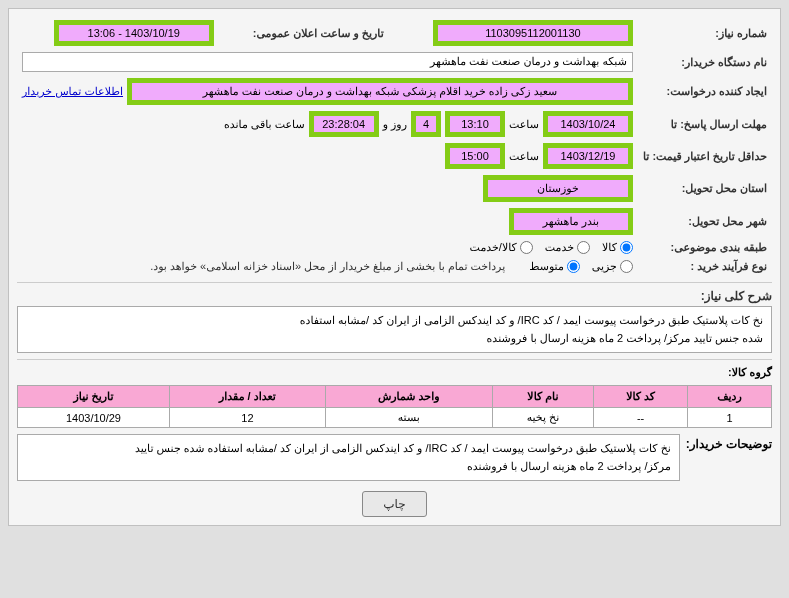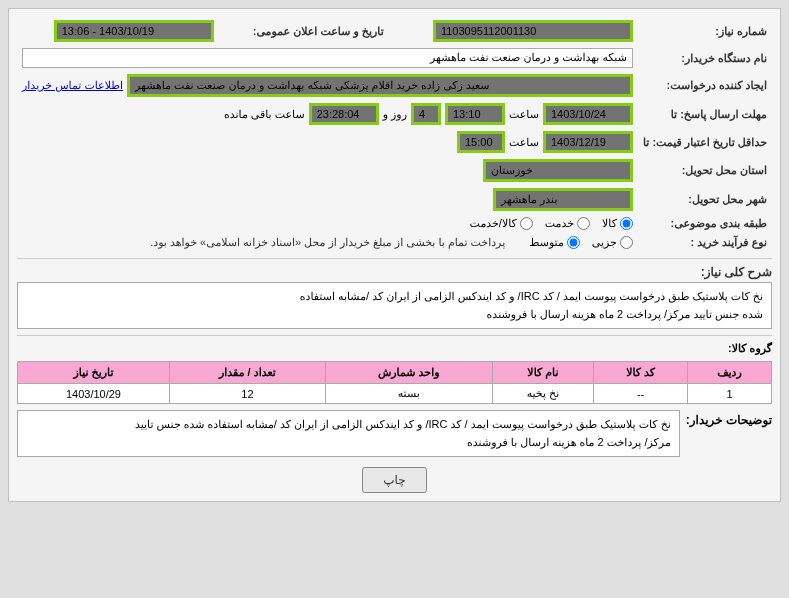--- a/index.html
+++ b/index.html
@@ -42,26 +42,26 @@
       vertical-align: middle;
     }
     .label-cell {
       color: #333;
       text-align: right;
       white-space: nowrap;
       font-weight: bold;
       width: 100px;
     }
     .value-box {
-      background: #737373;
-      border: 3px solid #84cc16;
+      background: #f0abfc;
+      border: 5px solid #84cc16;
       padding: 2px 5px;
       min-height: 20px;
       display: inline-block;
-      text-align: left;
+      text-align: center;
     }
     .value-box-full {
       background: white;
       border: 1px solid #aaa;
       padding: 2px 5px;
       min-height: 20px;
       width: 100%;
       display: block;
       text-align: right;
     }
@@ -234,36 +234,36 @@
           </div>
         </td>
       </tr>
 
       <tr>
         <td class="label-cell">حداقل تاریخ اعتبار قیمت: تا</td>
         <td colspan="3">
           <div class="row-container">
             <div class="value-box" style="width:90px;">1403/12/19</div>
             <span class="small-label">ساعت</span>
-            <div class="value-box" style="width:48px;">15:00</div>
+            <div class="value-box" style="width:60px;">15:00</div>
           </div>
         </td>
       </tr>
 
       <tr>
         <td class="label-cell">استان محل تحویل:</td>
         <td colspan="3">
           <div class="value-box" style="width:150px;">خوزستان</div>
         </td>
       </tr>
 
       <tr>
         <td class="label-cell">شهر محل تحویل:</td>
         <td colspan="3">
-          <div class="value-box" style="width:140px;">بندر ماهشهر</div>
+          <div class="value-box" style="width:124px;">بندر ماهشهر</div>
         </td>
       </tr>
 
       <tr>
         <td class="label-cell">طبقه بندی موضوعی:</td>
         <td colspan="3">
           <div class="radio-group">
             <label>
               <input type="radio" name="category" checked="" style=""> 
                   <span>کالا</span>

